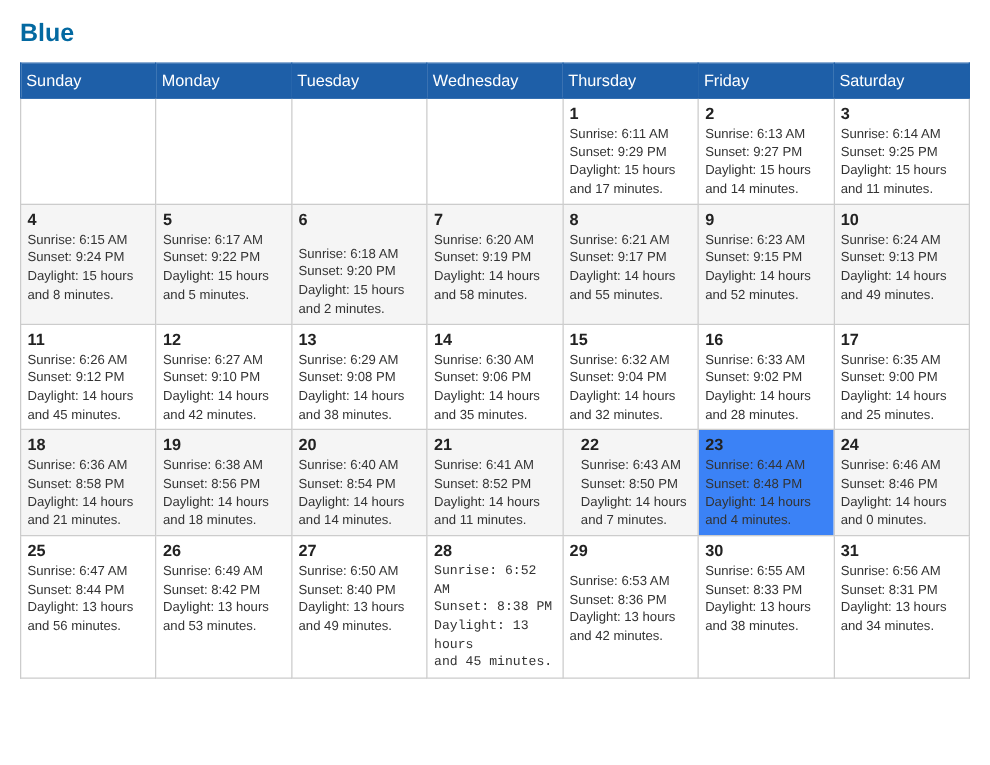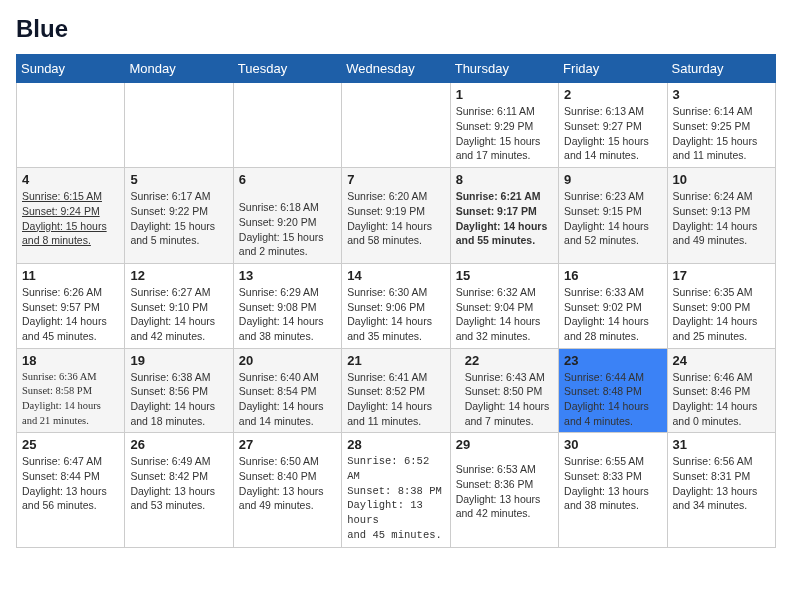--- a/index.html
+++ b/index.html
@@ -74,21 +74,21 @@
       background: #fff !important;
     }
   </style>
 </head>
 <body>
 
 <div class="header-area">
   <div class="logo">
     <div style="display:flex; align-items:center; gap:0px;">
       <div style="display:flex; flex-direction:column; align-items:flex-start; line-height:1.1;">
-        <span style="font-size:24px; font-weight:bold; color:#0f172a; font-family:Arial;">Blue</span>
+        <span style="font-size:20px; font-weight:bold; color:#0369a1; font-family:Arial;">Blue</span>
       </div>
     </div>
   </div>
   <div class="title-area">
     <div class="month-title"></div>
     <div class="location-title"></div>
   </div>
 </div>
 
 <table class="calendar-table">
@@ -127,21 +127,21 @@
           <span class="day-number">3</span>
           <div class="day-info" style="white-space: pre-line;">Sunrise: 6:14 AM
 Sunset: 9:25 PM
 Daylight: 15 hours
 and 11 minutes.</div>
         </td>
       </tr>
       <tr>
         <td style="background-color: rgb(245, 245, 245);">
           <span class="day-number">4</span>
-          <div class="day-info" style="white-space: pre-line; text-decoration: underline;">Sunrise: 6:15 AM
+          <div class="day-info" style="white-space: pre-line;">Sunrise: 6:15 AM
 Sunset: 9:24 PM
 Daylight: 15 hours
 and 8 minutes.</div>
         </td>
         <td style="background-color: rgb(245, 245, 245);">
           <span class="day-number">5</span>
           <div class="day-info" style="white-space: pre-line;">Sunrise: 6:17 AM
 Sunset: 9:22 PM
 Daylight: 15 hours
 and 5 minutes.</div>
@@ -155,21 +155,21 @@
         </td>
         <td style="background-color: rgb(245, 245, 245);">
           <span class="day-number">7</span>
           <div class="day-info" style="white-space: pre-line;">Sunrise: 6:20 AM
 Sunset: 9:19 PM
 Daylight: 14 hours
 and 58 minutes.</div>
         </td>
         <td style="background-color: rgb(245, 245, 245);">
           <span class="day-number">8</span>
-          <div class="day-info" style="white-space: pre-line; font-weight: bold;">Sunrise: 6:21 AM
+          <div class="day-info" style="white-space: pre-line;">Sunrise: 6:21 AM
 Sunset: 9:17 PM
 Daylight: 14 hours
 and 55 minutes.</div>
         </td>
         <td style="background-color: rgb(245, 245, 245);">
           <span class="day-number">9</span>
           <div class="day-info" style="white-space: pre-line;">Sunrise: 6:23 AM
 Sunset: 9:15 PM
 Daylight: 14 hours
 and 52 minutes.</div>
@@ -179,21 +179,21 @@
           <div class="day-info" style="white-space: pre-line;">Sunrise: 6:24 AM
 Sunset: 9:13 PM
 Daylight: 14 hours
 and 49 minutes.</div>
         </td>
       </tr>
       <tr>
         <td>
           <span class="day-number">11</span>
           <div class="day-info" style="white-space: pre-line;">Sunrise: 6:26 AM
-Sunset: 9:57 PM
+Sunset: 9:12 PM
 Daylight: 14 hours
 and 45 minutes.</div>
         </td>
         <td>
           <span class="day-number">12</span>
           <div class="day-info" style="white-space: pre-line;">Sunrise: 6:27 AM
 Sunset: 9:10 PM
 Daylight: 14 hours
 and 42 minutes.</div>
         </td>
@@ -229,21 +229,21 @@
           <span class="day-number">17</span>
           <div class="day-info" style="white-space: pre-line;">Sunrise: 6:35 AM
 Sunset: 9:00 PM
 Daylight: 14 hours
 and 25 minutes.</div>
         </td>
       </tr>
       <tr>
         <td style="background-color: rgb(245, 245, 245);">
           <span class="day-number">18</span>
-          <div class="day-info" style="white-space: pre-line; font-family: Liberation Serif, serif;">Sunrise: 6:36 AM
+          <div class="day-info" style="white-space: pre-line;">Sunrise: 6:36 AM
 Sunset: 8:58 PM
 Daylight: 14 hours
 and 21 minutes.</div>
         </td>
         <td style="background-color: rgb(245, 245, 245);">
           <span class="day-number">19</span>
           <div class="day-info" style="white-space: pre-line;">Sunrise: 6:38 AM
 Sunset: 8:56 PM
 Daylight: 14 hours
 and 18 minutes.</div>

